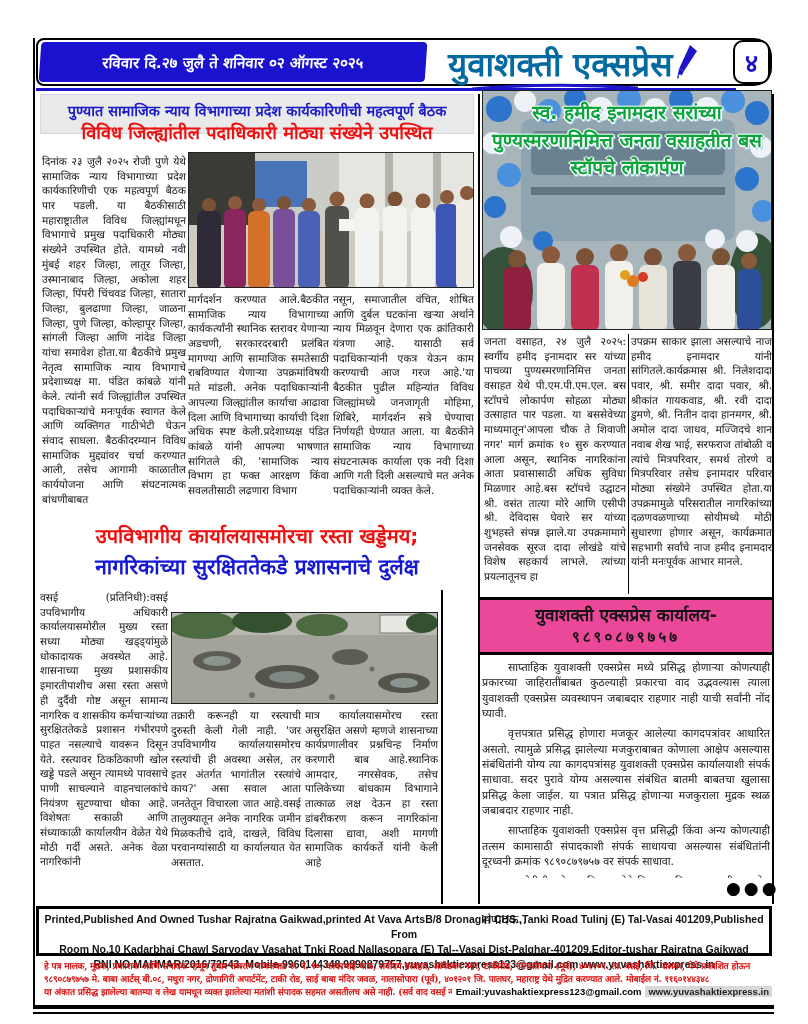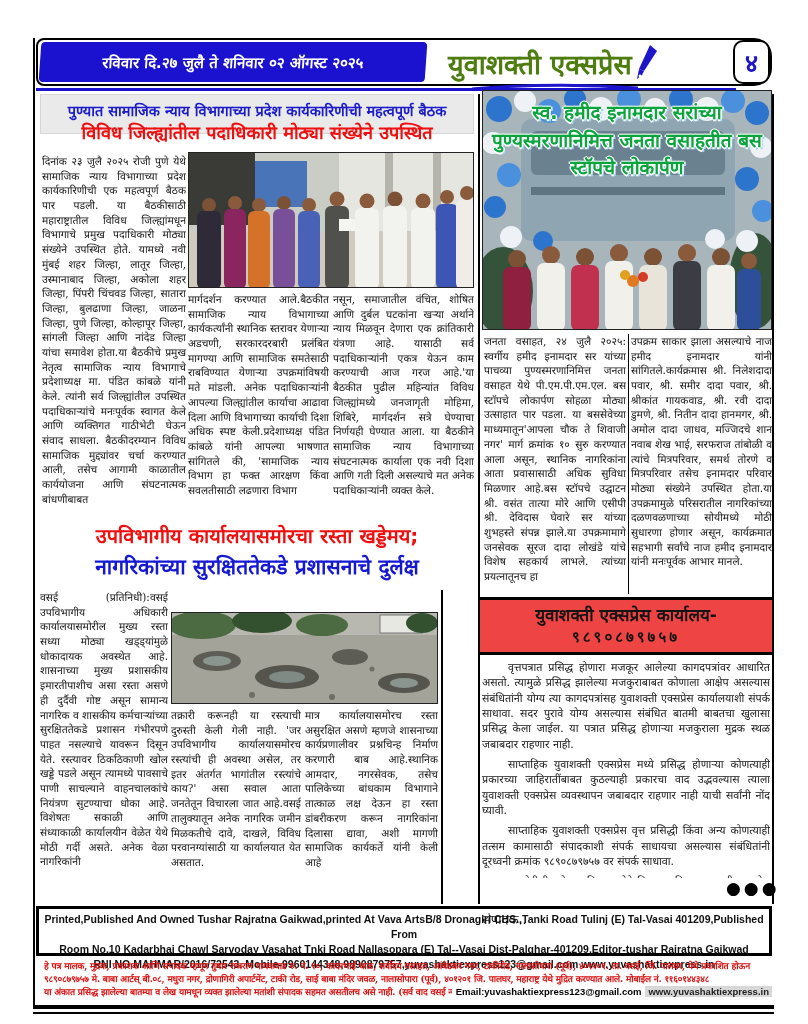--- a/index.html
+++ b/index.html
@@ -6,38 +6,38 @@
   html,body { background:#fff; }
   .page { position:relative; width:808px; height:1024px; background:#ffffff;
           font-family:"DejaVu Serif", serif; overflow:hidden; }
   .abs { position:absolute; }
   .colTxt { text-align:justify; overflow:hidden; color:#141414; line-height:1.4;
             font-size:10.5px; word-break:break-word; }
   .hdr-box { border:2.5px solid #000; border-radius:8px 18px 18px 8px; background:#fff; }
   .date-pill { background:#1a12cf; color:#fff; font-family:"DejaVu Sans",sans-serif;
                font-weight:bold; font-size:15px; display:flex; align-items:center;
                justify-content:center; transform:skewX(-4deg); border-radius:4px; }
-  .masthead { color:#4d7c0f; font-family:"DejaVu Sans",sans-serif; font-weight:bold;
-              font-size:27px; display:flex; align-items:center; gap:4px; }
+  .masthead { color:#0369a1; font-family:"DejaVu Sans",sans-serif; font-weight:bold;
+              font-size:33px; display:flex; align-items:center; gap:4px; }
   .pagenum { border:2.5px solid #000; border-radius:10px; background:#fff; color:#1d15c9;
              font-weight:bold; font-size:25px; display:flex; align-items:center;
              justify-content:center; font-family:"DejaVu Sans",sans-serif; }
   .blue-rule { background:#1a12cf; }
   .kicker-panel { background:#eaeaea; border:1px solid #d6d6d6; text-align:center; padding-top:5px; }
   .kicker { color:#1b1bc9; font-family:"DejaVu Sans",sans-serif; font-weight:bold; font-size:14.5px; }
   .head-red { color:#ee1010; font-family:"DejaVu Sans",sans-serif; font-weight:bold; font-size:18px; }
   .head-red2 { color:#ee1010; font-family:"DejaVu Sans",sans-serif; font-weight:bold; font-size:20px; text-align:center; }
   .head-blue2 { color:#1518d2; font-family:"DejaVu Sans",sans-serif; font-weight:bold; font-size:21px; text-align:center; }
   .photo-frame { border:1.5px solid #222; overflow:hidden; background:#4c1d95; }
   .overlay-head { color:#0aa53c; font-family:"DejaVu Sans",sans-serif; font-weight:bold;
                   font-size:19px; text-align:center; line-height:1.45;
                   text-shadow:-1.5px 0 #fff, 1.5px 0 #fff, 0 -1.5px #fff, 0 1.5px #fff,
                               2px 2px 0 #9fd3ee; }
   .vrule { background:#000; width:1.5px; }
-  .pink-box { background:#ef4444; border-top:3px solid #000; border-bottom:3px solid #000;
+  .pink-box { background:#ec4899; border-top:3px solid #000; border-bottom:3px solid #000;
               text-align:center; }
   .pink-title { color:#141414; font-family:"DejaVu Sans",sans-serif; font-weight:bold;
                 font-size:17px; padding-top:3px; }
   .pink-phone { color:#141414; font-family:"DejaVu Sans",sans-serif; font-weight:bold;
                 font-size:15px; letter-spacing:3px; }
   .notice { font-size:10.8px; line-height:1.42; text-align:justify; color:#151515; }
   .notice p { text-indent:26px; margin-bottom:5px; }
   .imprint-box { border:3px solid #000; text-align:center; font-family:"Liberation Sans",sans-serif;
                  font-weight:bold; color:#101010; font-size:10.5px; line-height:1.42; padding-top:3px; }
   .footer-red { color:#d81414; font-weight:bold; font-size:9px; white-space:nowrap;
@@ -212,22 +212,22 @@
   <div class="abs colTxt" style="left:631px; top:334px; width:141px; height:260px;">उपक्रम साकार झाला असल्याचे नाज हमीद इनामदार यांनी सांगितले.कार्यक्रमास श्री. निलेशदादा पवार, श्री. समीर दादा पवार, श्री. श्रीकांत गायकवाड, श्री. रवी दादा डुमणे, श्री. नितीन दादा हानमगर, श्री. अमोल दादा जाधव, मज्जिदचे शान नवाब शेख भाई, सरफराज तांबोळी व त्यांचे मित्रपरिवार, समर्थ तोरणे व मित्रपरिवार तसेच इनामदार परिवार मोठ्या संख्येने उपस्थित होता.या उपक्रमामुळे परिसरातील नागरिकांच्या दळणवळणाच्या सोयीमध्ये मोठी सुधारणा होणार असून, कार्यक्रमात सहभागी सर्वांचे नाज हमीद इनामदार यांनी मनःपूर्वक आभार मानले.</div>
   <div class="abs vrule" style="left:628px; top:334px; height:260px; width:1px;"></div>
   <div class="abs vrule" style="left:772px; top:94px; height:810px;"></div>
 
   <div class="abs pink-box" style="left:480px; top:597px; width:292px; height:58px;">
     <div class="pink-title">युवाशक्ती एक्सप्रेस कार्यालय-</div>
     <div class="pink-phone">९८९०८७९७५७</div>
   </div>
 
   <div class="abs notice" style="left:482px; top:660px; width:288px; height:218px; overflow:hidden;">
+    <p>साप्ताहिक युवाशक्ती एक्सप्रेस मध्ये प्रसिद्ध होणाऱ्या कोणत्याही प्रकारच्या जाहिरातींबाबत कुठल्याही प्रकारचा वाद उद्भवल्यास त्याला युवाशक्ती एक्सप्रेस व्यवस्थापन जबाबदार राहणार नाही याची सर्वांनी नोंद घ्यावी.</p>
     <p>वृत्तपत्रात प्रसिद्ध होणारा मजकूर आलेल्या कागदपत्रांवर आधारित असतो. त्यामुळे प्रसिद्ध झालेल्या मजकुराबाबत कोणाला आक्षेप असल्यास संबंधितांनी योग्य त्या कागदपत्रांसह युवाशक्ती एक्सप्रेस कार्यालयाशी संपर्क साधावा. सदर पुरावे योग्य असल्यास संबंधित बातमी बाबतचा खुलासा प्रसिद्ध केला जाईल. या पत्रात प्रसिद्ध होणाऱ्या मजकुराला मुद्रक स्थळ जबाबदार राहणार नाही.</p>
-    <p>साप्ताहिक युवाशक्ती एक्सप्रेस मध्ये प्रसिद्ध होणाऱ्या कोणत्याही प्रकारच्या जाहिरातींबाबत कुठल्याही प्रकारचा वाद उद्भवल्यास त्याला युवाशक्ती एक्सप्रेस व्यवस्थापन जबाबदार राहणार नाही याची सर्वांनी नोंद घ्यावी.</p>
     <p>साप्ताहिक युवाशक्ती एक्सप्रेस वृत्त प्रसिद्धी किंवा अन्य कोणत्याही तत्सम कामासाठी संपादकाशी संपर्क साधायचा असल्यास संबंधितांनी दूरध्वनी क्रमांक ९८९०८७९७५७ वर संपर्क साधावा.</p>
     <p>या नोटीसी द्वारे कळविण्यात येते कि साप्ताहिक युवाशक्ती एक्सप्रेस वर्तमानपत्रात प्रसिद्ध होणाऱ्या जाहिराती सर्व प्रकारच्या नोटीसी याच्याशी आमचा कसलाही संबंध नाही. संबंधित आणि संबंधित व्यक्तींशी परस्पर संबंध साधून त्याबाबत खात्री करावी. साप्ताहिक युवाशक्ती एक्सप्रेस वर्तमानपत्र व व्यवस्थापन याला कोणत्याही प्रकारे जबाबदार राहणार नाही.</p>
   </div>
   <div class="abs signoff" style="left:482px; top:882px;">संपादक..</div>
   <div class="abs dots" style="left:726px; top:878px;">●●●</div>
 
   <div class="abs imprint-box" style="left:36px; top:906px; width:736px; height:50px;">
     <div>Printed,Published And Owned Tushar Rajratna Gaikwad,printed At Vava ArtsB/8 Dronagiri CHS.,Tanki Road Tulinj (E) Tal-Vasai 401209,Published From</div>
     <div>Room No.10 Kadarbhai Chawl Sarvoday Vasahat Tnki Road Nallasopara (E) Tal--Vasai Dist-Palghar-401209.Editor-tushar Rajratna Gaikwad</div>
     <div>RNI NO.MAHMAR/2016/72543. Mobile-9960144348,9890879757,yuvashaktiexpress123@gmail.com www.yuvashaktiexpress.in</div>

